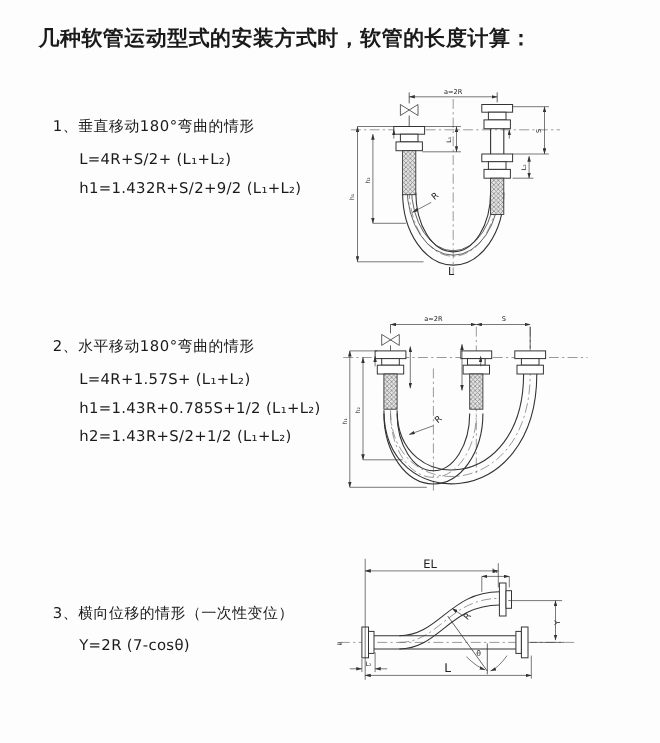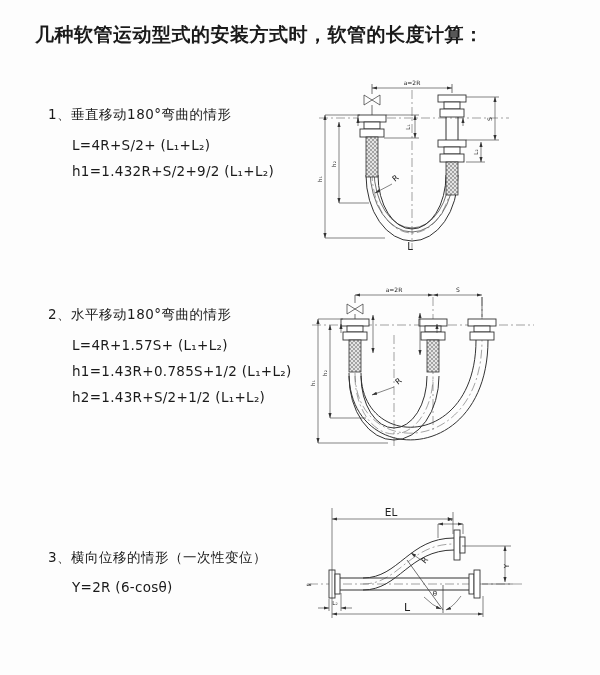--- a/index.html
+++ b/index.html
@@ -44,21 +44,21 @@
   <div class="fwrap">
     <div class="f">L=4R+1.57S+ (L₁+L₂)</div>
     <div class="f">h1=1.43R+0.785S+1/2 (L₁+L₂)</div>
     <div class="f">h2=1.43R+S/2+1/2 (L₁+L₂)</div>
   </div>
 </div>
 
 <div class="sec" id="s3">
   <div class="h">3、横向位移的情形（一次性变位）</div>
   <div class="fwrap">
-    <div class="f">Y=2R (6-cosθ)</div>
+    <div class="f">Y=2R (7-cosθ)</div>
   </div>
 </div>
 
 <div class="dia" id="d1">
 <svg width="215" height="185" viewBox="0 0 215 185">
   <defs>
     <marker id="arr" viewBox="0 0 10 6" refX="9.5" refY="3" markerWidth="9" markerHeight="5.4" orient="auto-start-reverse">
       <path d="M0,0 L10,3 L0,6 z" fill="#333"></path>
     </marker>
     <pattern id="braid" width="4" height="4" patternUnits="userSpaceOnUse">

